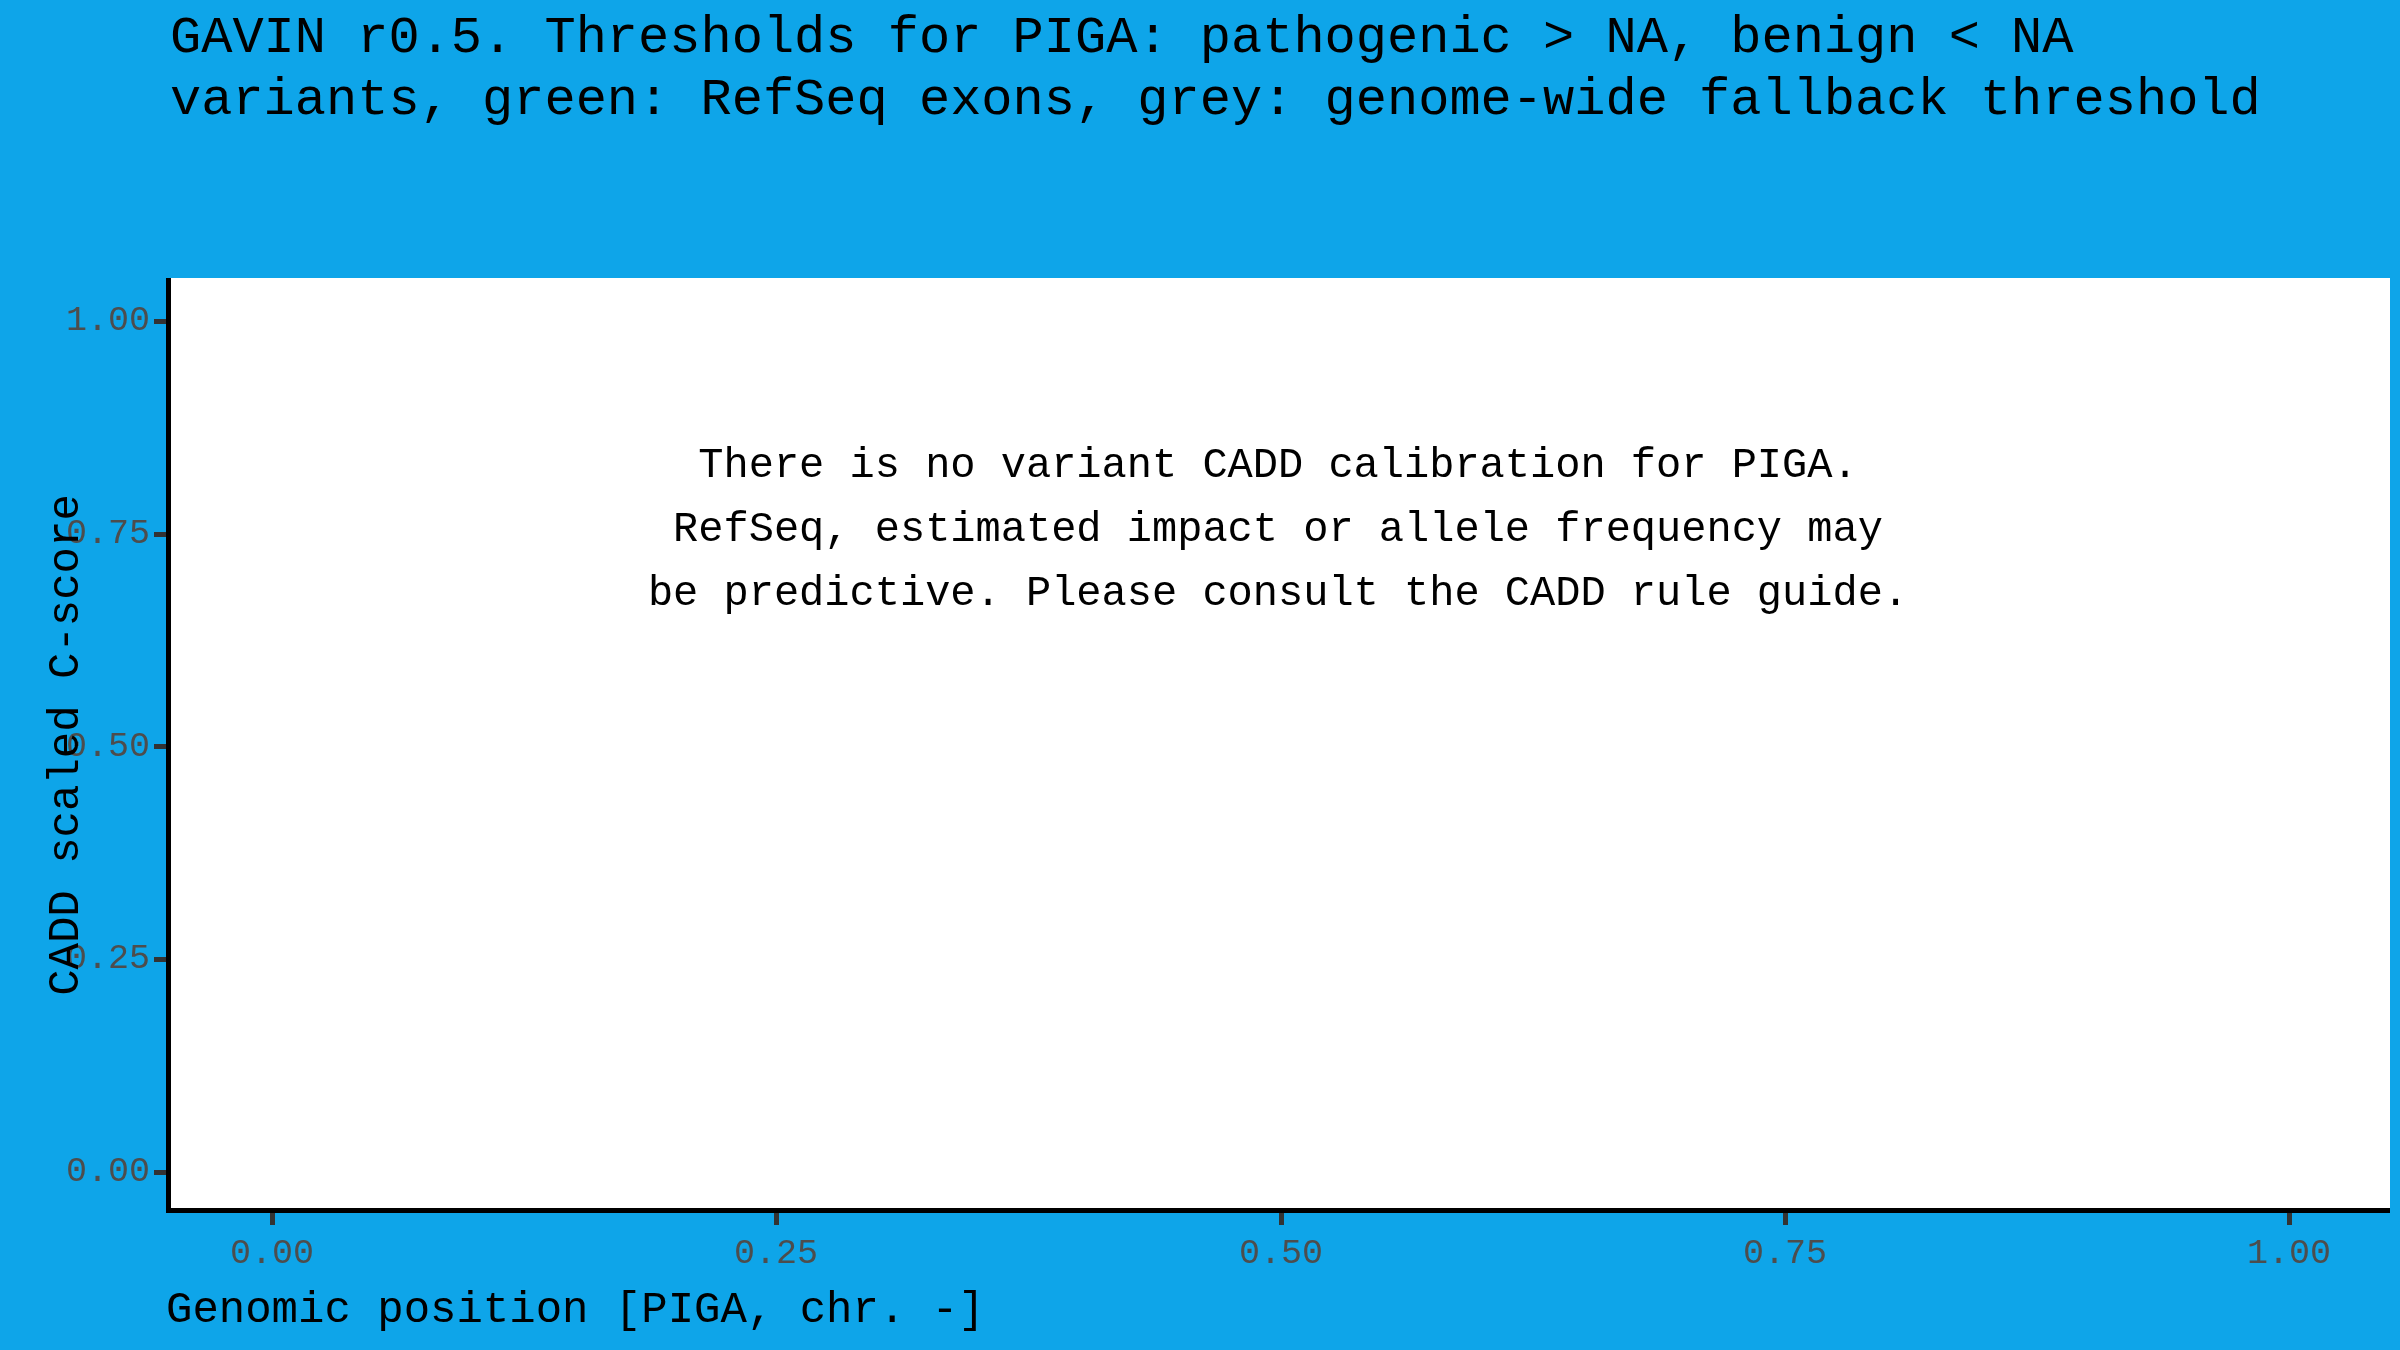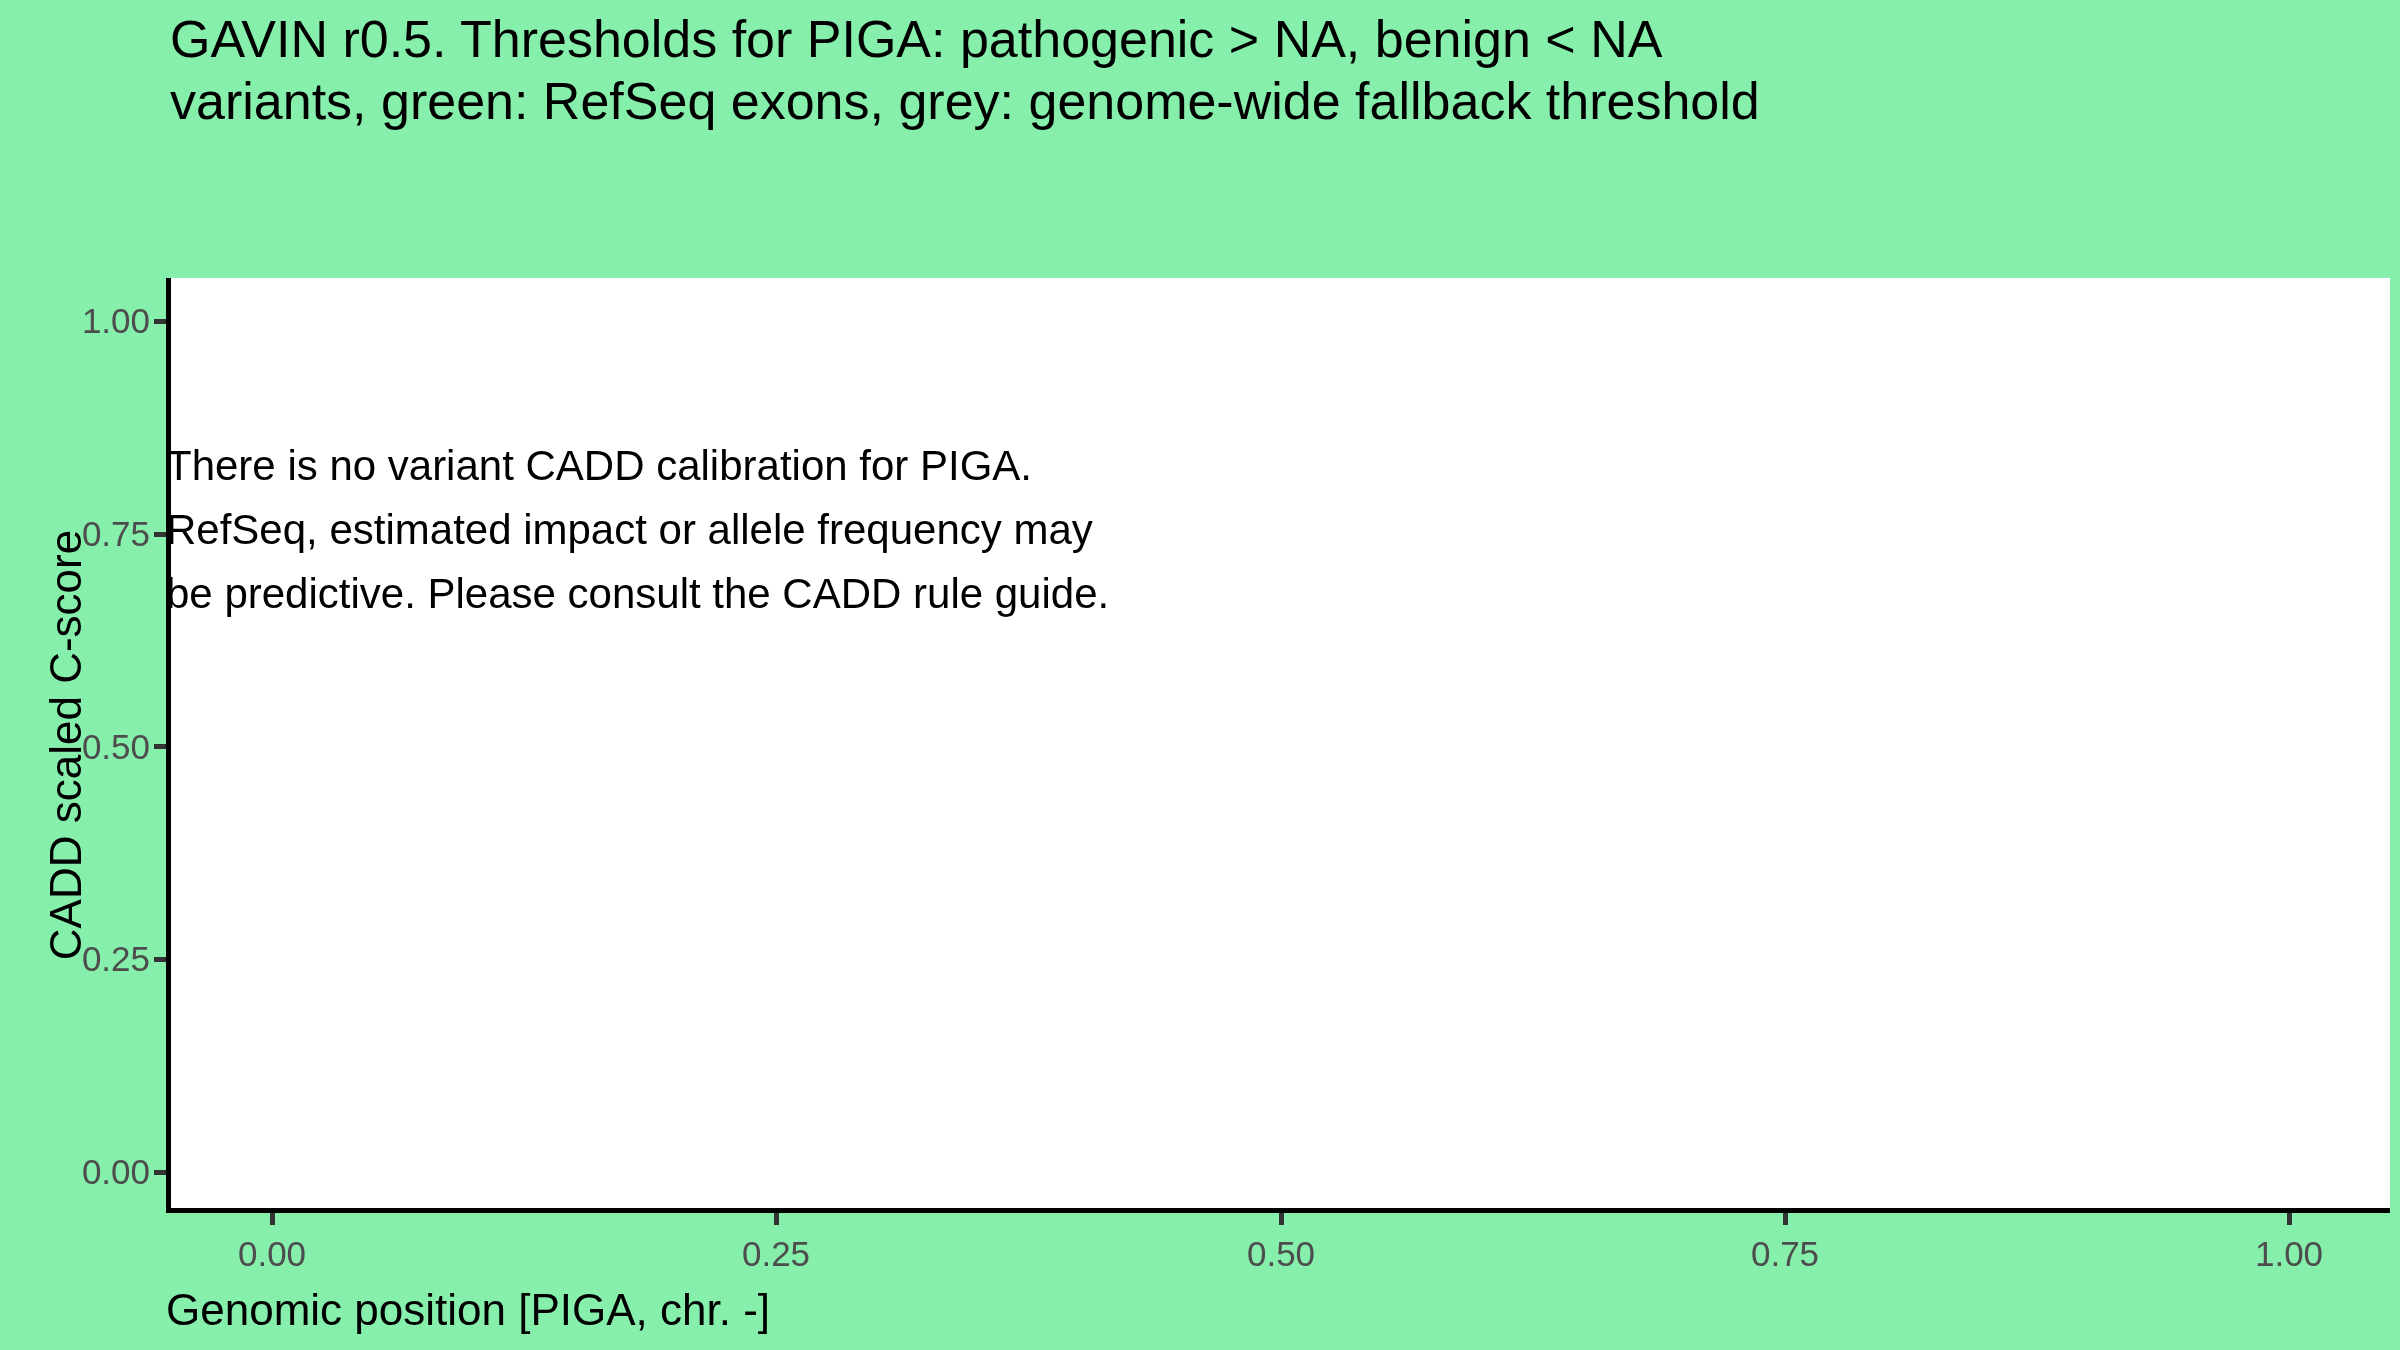--- a/index.html
+++ b/index.html
@@ -1,21 +1,21 @@
 <!DOCTYPE html>
 <html><head>
 <meta charset="utf-8">
 <style>
   html, body { margin: 0; padding: 0; background: #ffffff; }
   .screen {
     position: relative;
     width: 2400px;
     height: 1350px;
-    background: #86efac;
-    font-family: Liberation Sans, sans-serif;
+    background: #0ea5e9;
+    font-family: Liberation Mono, monospace;
     color: #000000;
     overflow: hidden;
   }
 
   
   .plot-title {
     position: absolute;
     left: 170px;
     top: 8px;
     font-size: 52px;
@@ -36,20 +36,21 @@
     border-bottom: 5px solid #000000;
     background: #ffffff;
   }
 
   
   .annotation {
     position: absolute;
     left: 166px;
     top: 434px;
     width: 2224px;
+    text-align: center;
     font-size: 42px;
     line-height: 64px;
     color: #000000;
   }
 
   
   .tick { position: absolute; background: #333333; }
   .tick.y { width: 12px; height: 5px; left: 154px; }
   .tick.x { width: 5px;  height: 12px; top: 1213px; }
 

